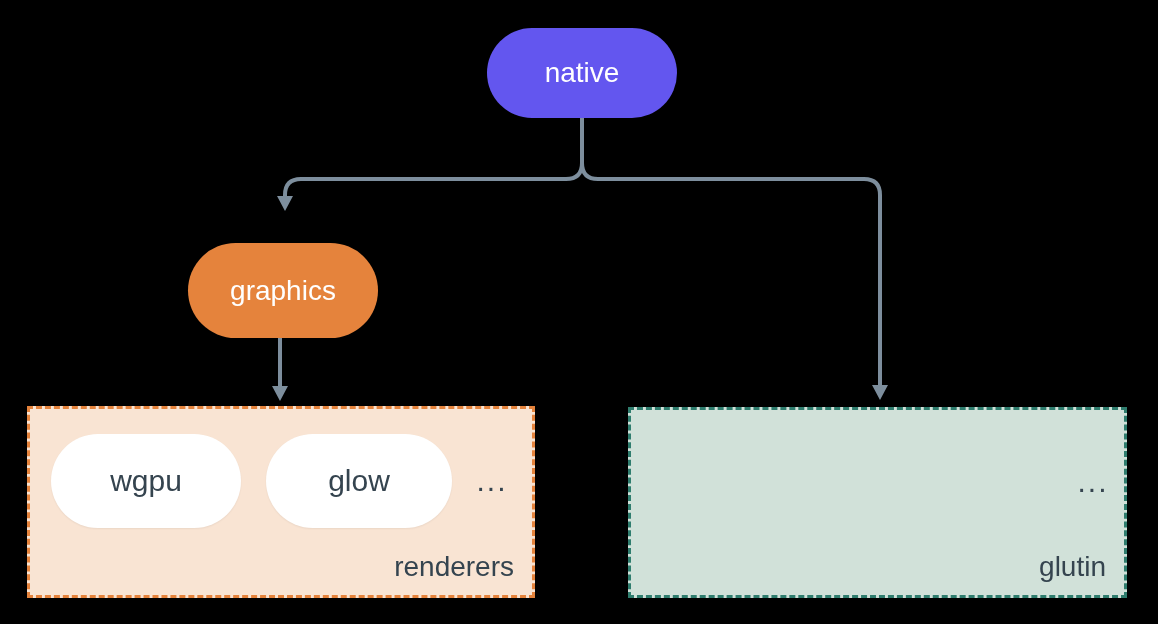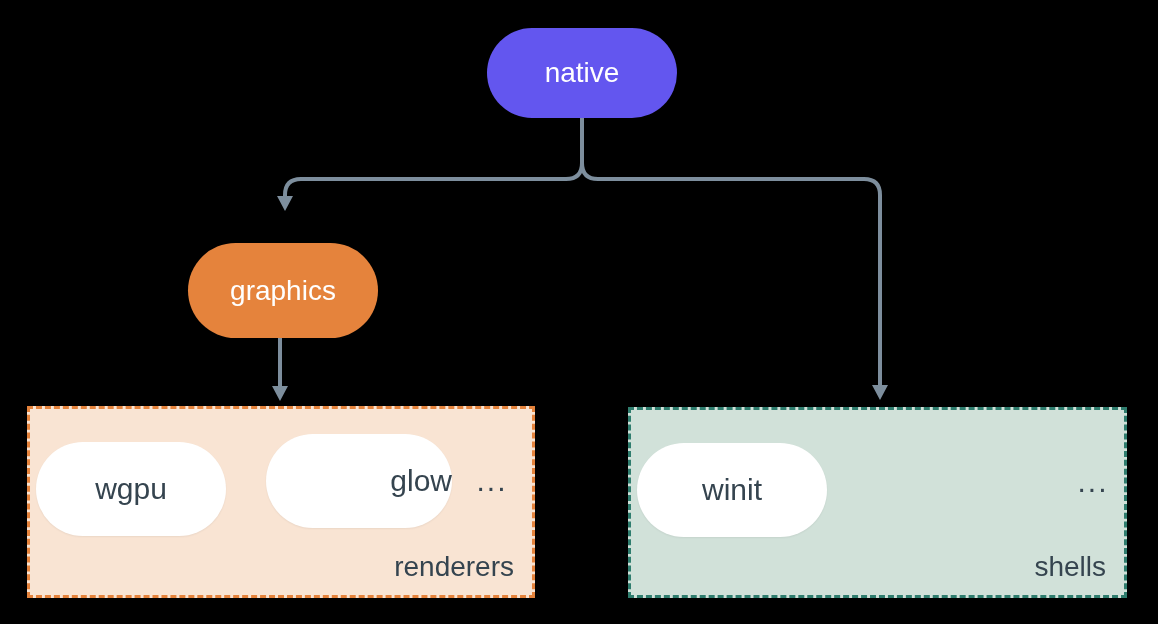--- a/index.html
+++ b/index.html
@@ -73,22 +73,22 @@
     height: 94px;
     display: flex;
     align-items: center;
     justify-content: center;
     background: var(--item-bg, #fff);
     color: var(--item-text, #35444f);
     font-size: 30px;
     border-radius: 47px;
     box-shadow: 0 1px 2px rgba(0,0,0,0.06);
   }
-  .pill-1 { left: 6px; width: 190px; margin-top: 8px; }
-  .pill-2 { left: 236px; width: 186px; justify-content: flex-end; }
+  .pill-1 { left: 21px; width: 190px; }
+  .pill-2 { left: 236px; width: 186px; }
   .ellipsis {
     position: absolute;
     top: 25px; left: 432px;
     width: 60px; height: 94px;
     display: flex;
     align-items: center;
     justify-content: center;
     color: var(--item-text, #35444f);
     font-size: 30px;
     letter-spacing: 2px;
@@ -130,20 +130,17 @@
       <span>wgpu</span>
     </div>
     <div class="item-pill pill-2">
       <span>glow</span>
     </div>
     <div class="ellipsis">...</div>
     <div class="group-label">renderers</div>
   </div>
 
   <div class="group-box group-shells">
-    <div class="item-pill pill-1">
-      <span>winit</span>
-    </div>
     <div class="ellipsis">...</div>
-    <div class="group-label">shells</div>
+    <div class="group-label">glutin</div>
   </div>
 
 </div>
 
 </body></html>

